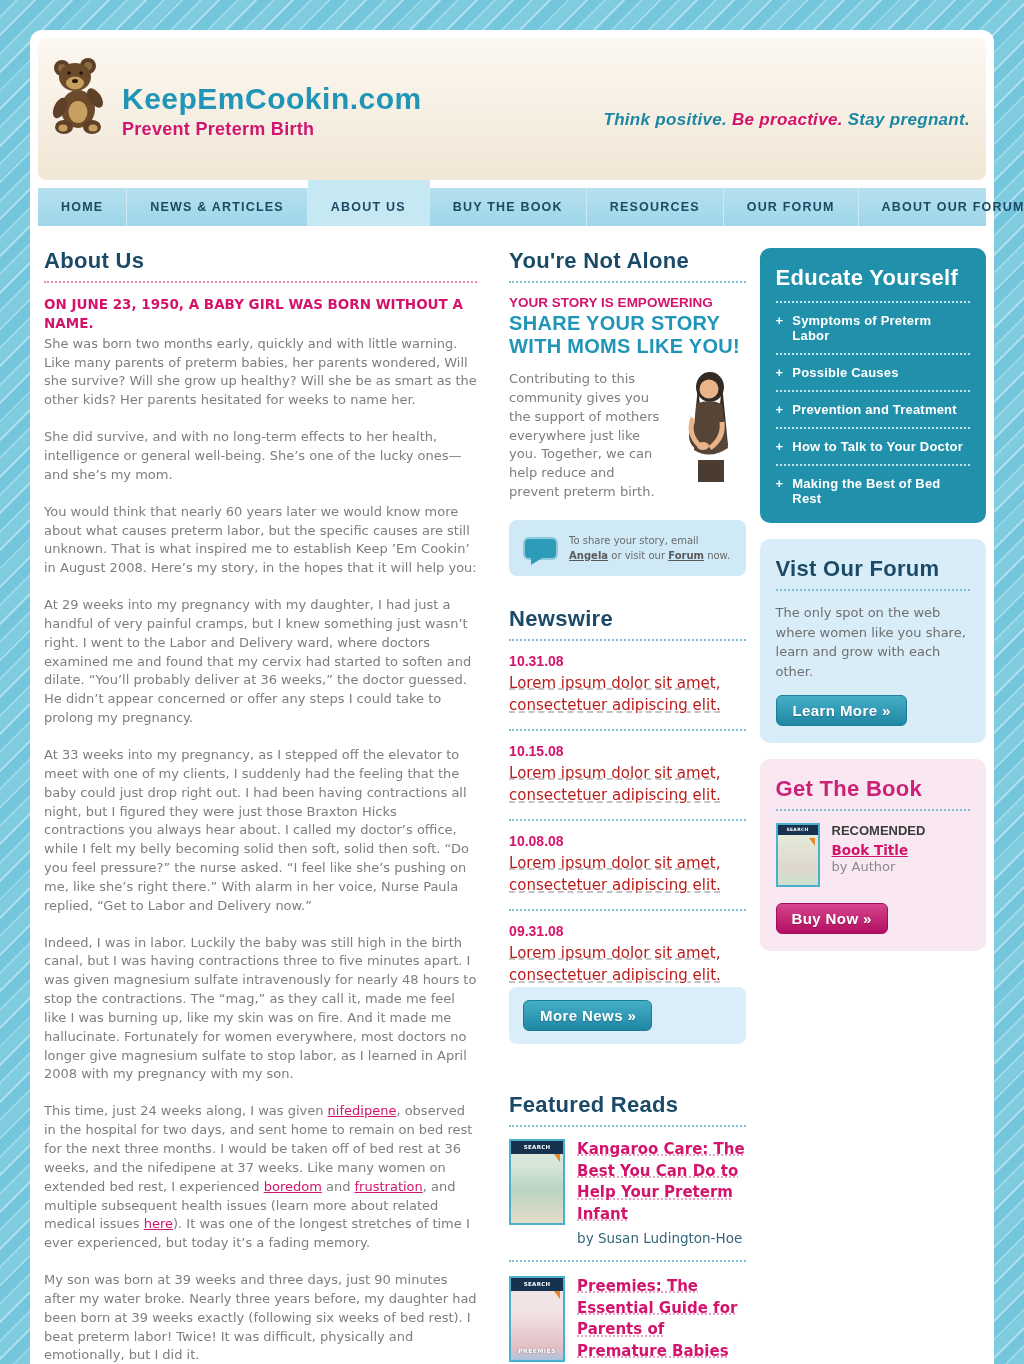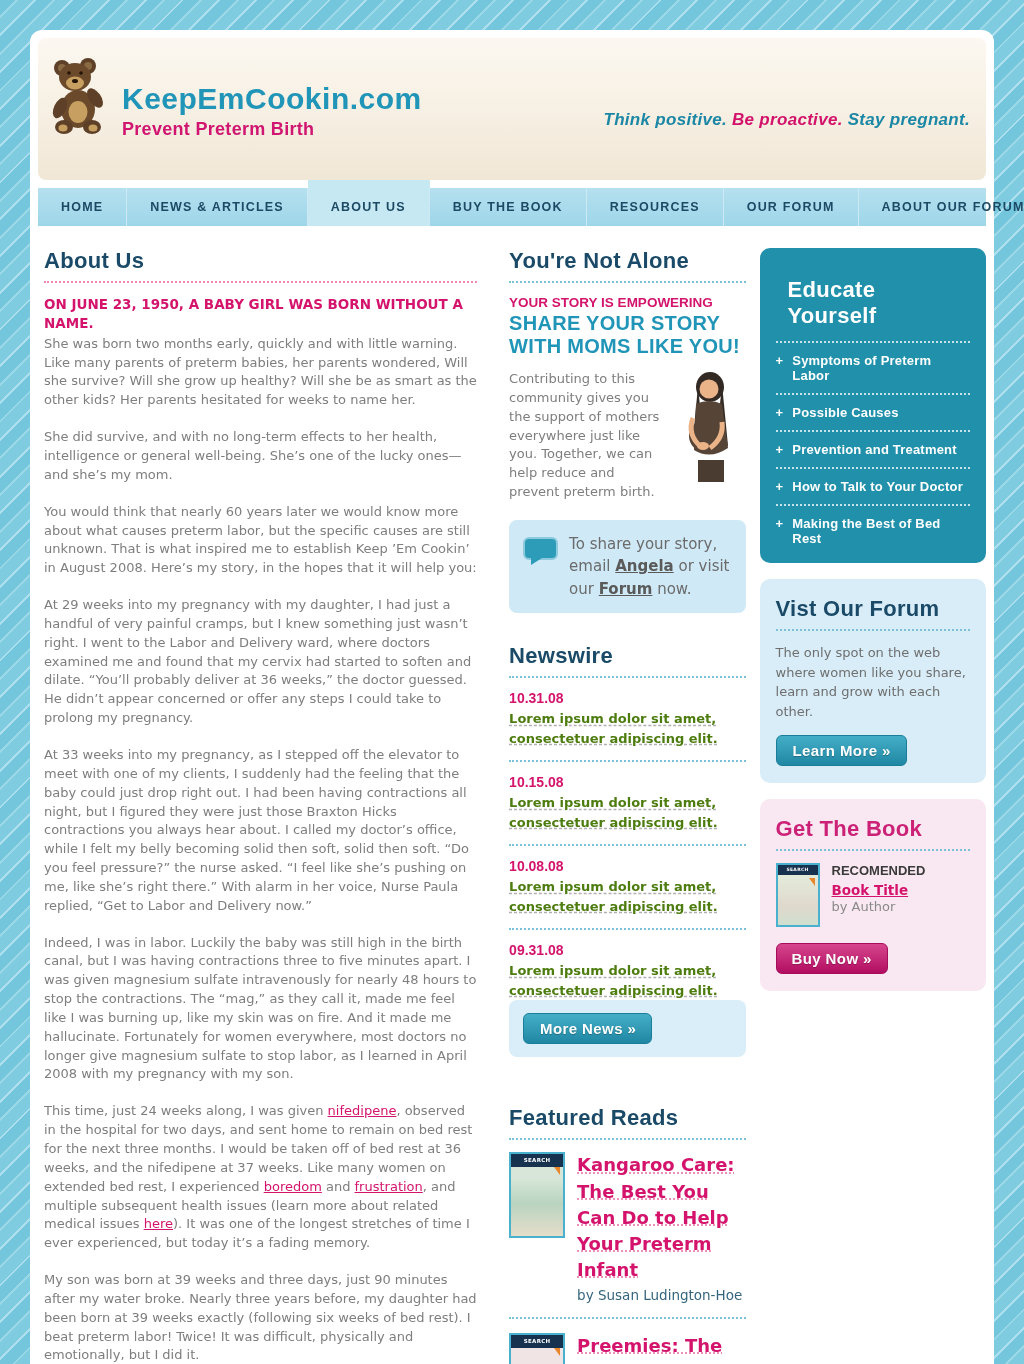--- a/index.html
+++ b/index.html
@@ -74,28 +74,28 @@
   
   .kicker { color:#d4146c; font-weight:bold; font-size:13.5px; margin:2px 0 2px; font-family:"Liberation Sans", sans-serif; }
   .share-headline {
     font-family:"Liberation Sans", sans-serif; font-weight:bold;
     font-size:20px; line-height:1.15; color:#2095b8; letter-spacing:.3px; margin:2px 0 12px;
   }
   .share-body { position:relative; min-height:118px; }
   .photo { float:right; margin:0 0 0 6px; }
   .callout {
     clear:both; position:relative; background:#cfe9f6; border-radius:8px;
-    padding:13px 12px 13px 60px; font-size:15px; color:#6b6b6b; line-height:1.5; margin-top:6px;
+    padding:13px 12px 13px 60px; font-size:10px; color:#6b6b6b; line-height:1.5; margin-top:6px;
   }
   .bubble { position:absolute; left:14px; top:16px; }
   .newswire { margin-top:30px; }
   .news-date { color:#d4146c; font-weight:bold; font-size:14px; margin:0 0 3px; font-family:"Liberation Sans", sans-serif; }
   .news-link {
-    color:#4d7c0f; font-size:13px; line-height:1.5;
-    text-decoration:underline dashed #b0b0b0; display:inline-block;font-weight:bold;
+    color:#b91c1c; font-size:15px; line-height:1.5;
+    text-decoration:underline dashed #b0b0b0; display:inline-block;
   }
   .news-item .rule-blue { margin:12px 0; }
   .news-item:first-of-type .rule-blue { display:none; }
   .more-box { background:#d9eef8; border-radius:8px; padding:13px 14px; }
   .btn {
     display:inline-block; font-family:"Liberation Sans", sans-serif; font-weight:bold;
     font-size:15px; color:#fff; letter-spacing:.4px; padding:6px 15px; border-radius:6px;
     cursor:pointer; text-shadow:0 1px 1px rgba(0,0,0,.25);
   }
   .btn-teal { background:linear-gradient(#45aec7,#1f87a3); border:1px solid #1a7e99;padding-left:16px; }
@@ -118,28 +118,28 @@
   .cover .cover-label {
     position:absolute; bottom:6px; left:0; right:0; text-align:center;
     color:#fff; font-size:6px; font-weight:bold; letter-spacing:.5px;
     text-shadow:0 0 2px rgba(0,0,0,.4);
   }
   .cover.c1 { background:linear-gradient(#d7e6d8 30%, #b9d4c0 60%, #e4ddc9); }
   .cover.c2 { background:linear-gradient(#f0e4e4 40%, #e3bfc4 85%, #aac4de); }
   .cover.c3 { background:linear-gradient(#e3ead9 20%, #dfd8cc 70%, #cfe0cf); }
   .book-info { margin-left:12px; }
   .book-title {
-    color:#d4146c; font-weight:bold; font-size:18px; line-height:1.45;
+    color:#d4146c; font-weight:bold; font-size:15px; line-height:1.45;
     text-decoration:underline dotted #e884b4; display:inline-block;
   }
   .book-author { color:#35657c; font-size:13.5px; margin-top:4px; }
   
   .box { border-radius:10px; padding:17px 16px; }
   .educate-box { background:#2191ab; color:#fff; }
-  .educate-box h2 { color:#fff; margin:12px; }
+  .educate-box h2 { color:#fff; margin:0; }
   .educate-item { display:flex; font-family:"Liberation Sans", sans-serif;
     font-weight:bold; font-size:13px; letter-spacing:.2px; cursor:pointer; }
   .educate-item .plus { margin-right:9px; }
   .edu-wrap .rule-white { margin:10px 0; }
   .edu-wrap .educate-row:first-of-type .rule-white { display:none; }
   .forum-box { background:#d8edf8; margin-top:16px; }
   .forum-box p { color:#6f6f6f; font-size:13px; line-height:1.5; margin:0 0 14px; }
   .pink-box { background:#f9e8f1; margin-top:16px; }
   .pink-box h2 { color:#cb2277; }
   .rec-row { display:flex; margin-bottom:16px; }

